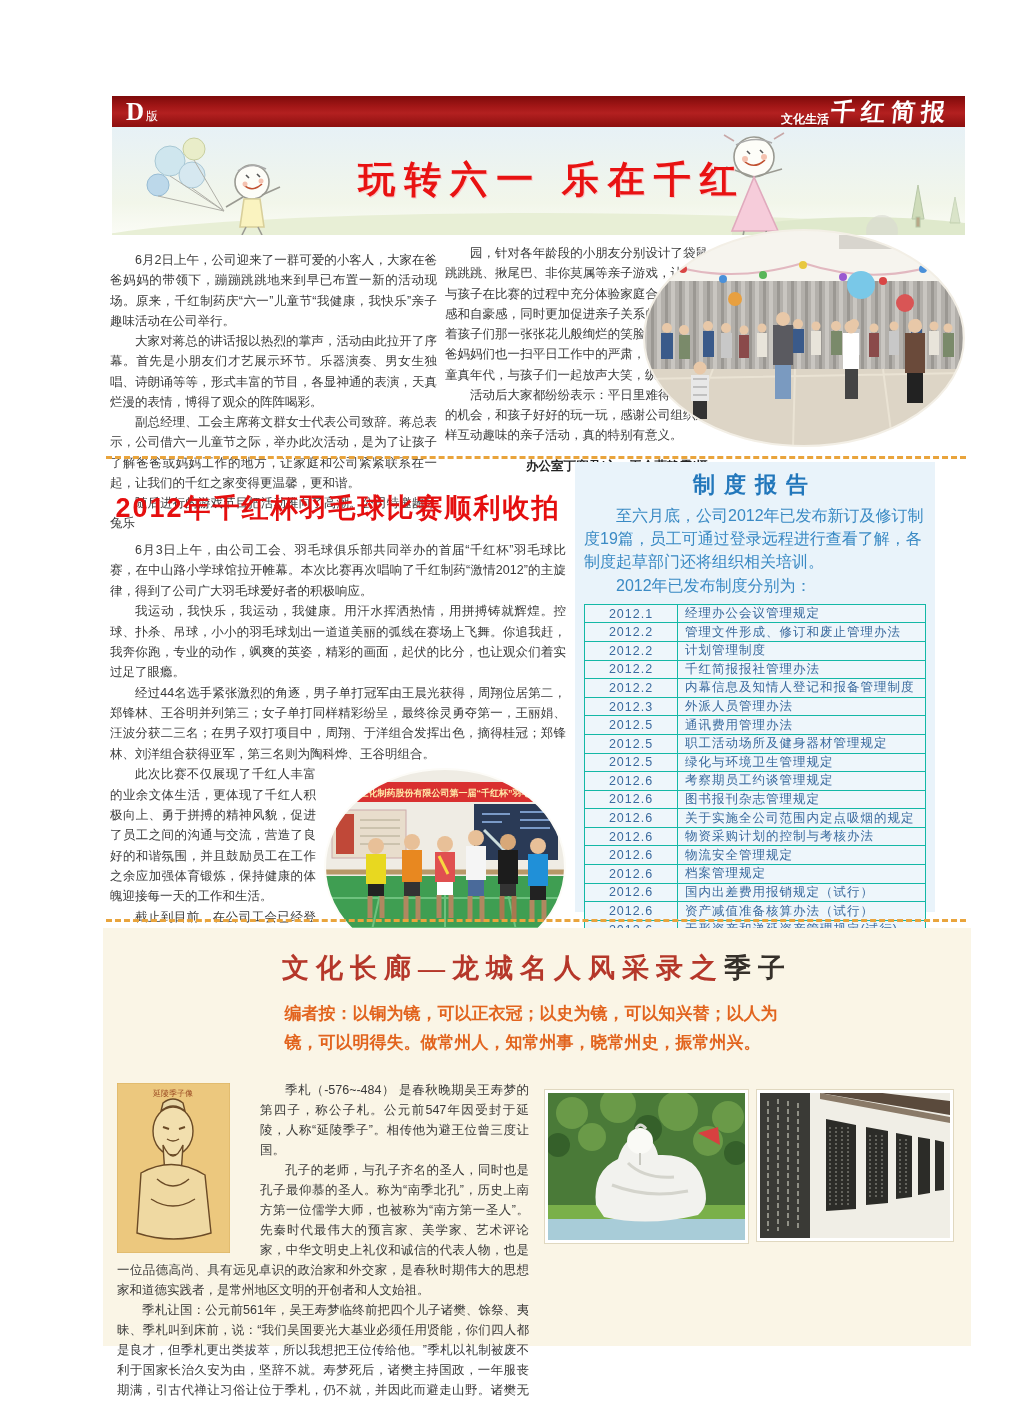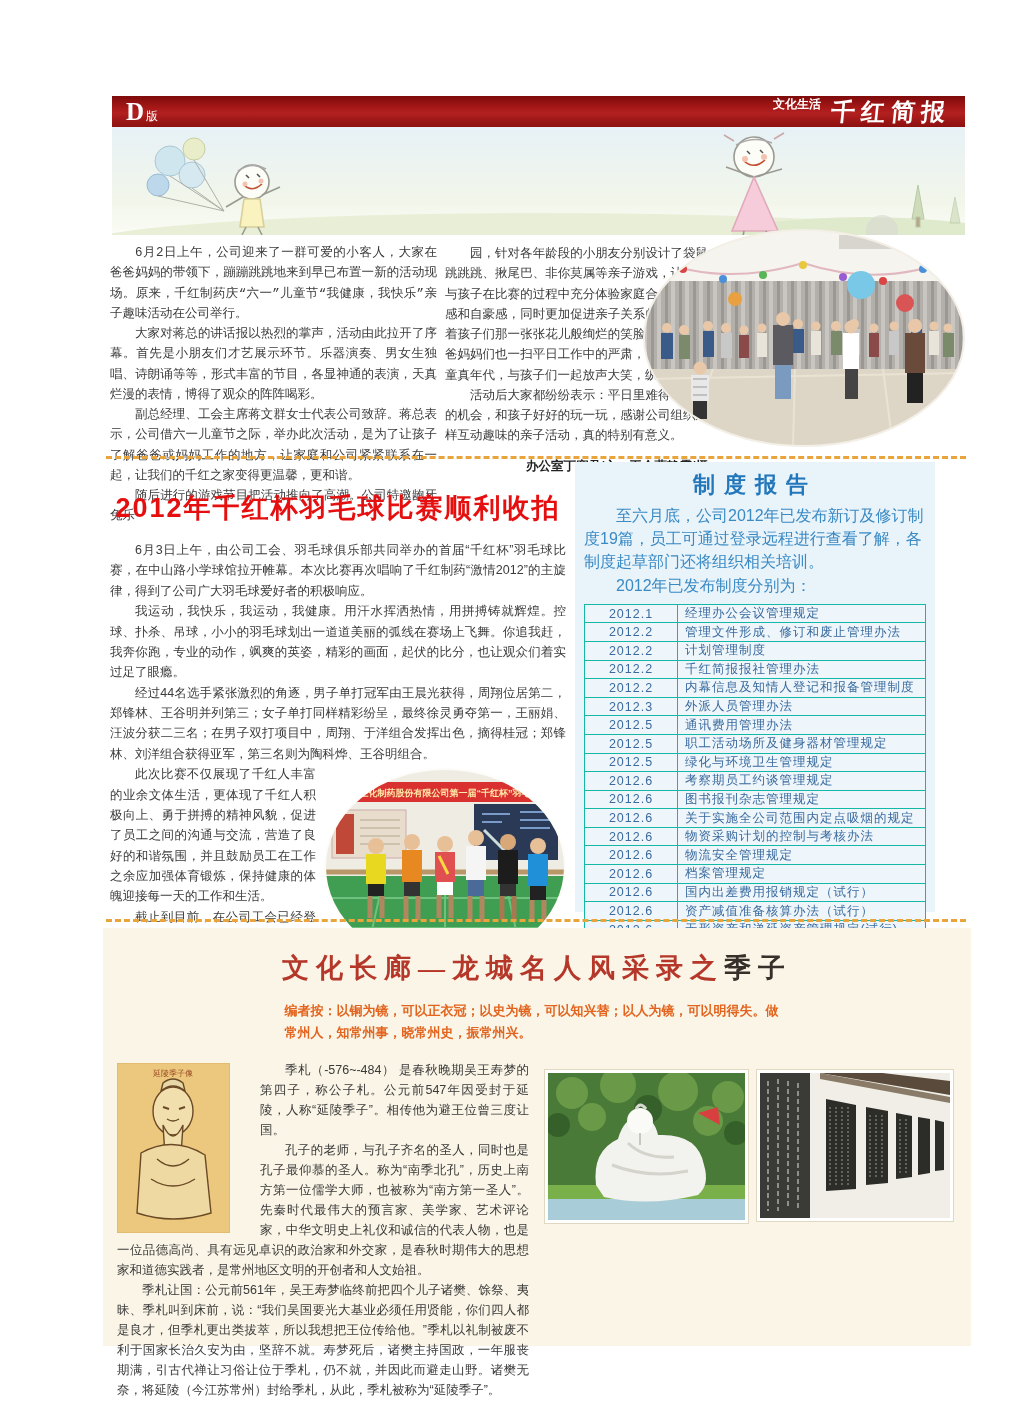--- a/index.html
+++ b/index.html
@@ -5,34 +5,34 @@
   html,body{margin:0;padding:0;background:#fff;}
   .page{position:relative;width:1034px;height:1403px;background:#fff;overflow:hidden;
         font-family:"Liberation Sans","DejaVu Sans",sans-serif;color:#3a3a3a;}
   
   .header{position:absolute;left:112px;top:96px;width:853px;height:31px;
           background:linear-gradient(#7e0b0b,#a41717 35%,#b32020 55%,#8c0f0f);
           display:flex;align-items:center;justify-content:space-between;padding:0 14px;box-sizing:border-box;}
   .hdr-left{color:#fff;display:flex;align-items:baseline;}
   .hdr-d{font-size:25px;font-weight:bold;font-family:"Liberation Serif","DejaVu Serif",serif;}
   .hdr-ban{font-size:12px;margin-left:2px;}
-  .hdr-right{color:#fff;display:flex;align-items:flex-start;gap:10px;}
+  .hdr-right{color:#fff;display:flex;align-items:flex-end;gap:2px;}
   .hdr-sec{font-size:12px;font-weight:bold;}
   .hdr-mast{font-size:24px;font-weight:bold;font-family:"Liberation Serif","DejaVu Serif",serif;
             transform:skewX(-6deg);letter-spacing:6px;}
   
   .banner{position:absolute;left:112px;top:127px;width:853px;height:108px;
           background:linear-gradient(#e7f1f6,#f2f6ea 70%,#fbfcf6);overflow:hidden;}
   .banner svg{position:absolute;left:0;top:0;}
   .banner-title{position:absolute;left:175px;top:28px;width:530px;text-align:center;
                 color:#e81212;font-size:37px;font-weight:900;letter-spacing:9px;
                 text-shadow:1px 1px 0 #f8c8c8;}
   
   .article1{position:absolute;left:110px;top:243px;width:855px;height:212px;font-size:12.5px;line-height:1.62;}
-  .a1-col1{position:absolute;left:0;top:0;width:327px;text-align:justify;font-family:Liberation Mono, monospace;}
+  .a1-col1{position:absolute;left:0;top:7px;width:327px;text-align:justify;}
   .a1-col2{position:absolute;left:335px;top:0;width:263px;text-align:justify;}
   .para{margin:0;text-indent:2em;}
   .a1-caption{margin-top:10px;text-align:right;font-weight:bold;color:#222;font-size:12.5px;}
   .photo1{position:absolute;left:533px;top:-14px;width:322px;height:218px;}
   
   .divider{position:absolute;left:106px;width:860px;border-top:3px dashed #e9a43c;}
   .div1{top:456px;} .div2{top:919px;}
   
   .article2{position:absolute;left:110px;top:470px;width:456px;font-size:12.5px;line-height:1.63;}
   .a2-title{text-align:center;color:#e50f0f;font-size:27px;font-weight:bold;letter-spacing:2px;margin:16px 0 10px;}
@@ -45,21 +45,21 @@
   .report-intro{color:#3a8ac4;font-size:16px;line-height:1.45;margin:0;text-indent:2em;}
   .report table{border-collapse:collapse;width:100%;margin-top:7px;background:#eef6fb;}
   .report td{border:1px solid #14b8a6;font-size:12.5px;color:#3a6a9e;padding:0 7px;height:17.6px;letter-spacing:1px;}
   .td-date{width:78px;text-align:center;letter-spacing:1.5px;}
   
   .culture{position:absolute;left:103px;top:928px;width:868px;height:418px;background:#faf5e6;box-sizing:border-box;}
   .cul-title{text-align:center;margin-top:22px;font-size:27px;font-weight:bold;letter-spacing:7px;
              font-family:"Liberation Serif","DejaVu Serif",serif;}
   .cul-title .t-main{color:#b5372a;}
   .cul-title .t-name{color:#35302a;}
-  .editor-note{width:505px;margin:14px auto 14px;color:#e2641e;font-size:13px;font-weight:bold;line-height:1.7;}
+  .editor-note{width:505px;margin:14px auto 20px;color:#e2641e;font-size:17px;font-weight:bold;line-height:1.7;}
   .editor-note .en-label{color:#e2641e;}
   .cul-body{display:flex;gap:16px;padding:2px 14px 0 14px;font-size:12.5px;line-height:1.6;}
   .cul-left,.cul-right{width:50%;text-align:justify;}
   .portrait-float{float:left;width:133px;height:170px;margin:3px 10px 4px 0;border-radius:26px;}
   .cul-photos{display:flex;gap:9px;margin-top:10px;}
   .cul-photo{border:3px solid #fff;box-shadow:0 0 0 1px #e0d8c0;}
 </style>
 </head>
 <body>
 
@@ -114,20 +114,21 @@
         <circle cx="652" cy="30" r="3" fill="#f4c2b0" stroke="none"></circle>
         <path d="M635 24 L638 27 M648 23 L651 26" stroke="#555"></path>
         <path d="M624 18 Q642 8 660 16" stroke="#aaa"></path>
         <path d="M622 14 L612 8 M662 12 L672 6" stroke="#c8a8a8"></path>
         <path d="M642 50 L614 40 M642 50 L670 42"></path>
         <path d="M642 50 L620 104 L666 104 Z" fill="#f6ccda" stroke="#e0aabd"></path>
         <path d="M632 104 L630 114 M654 104 L656 114"></path>
       </g>
       <circle cx="770" cy="104" r="16" fill="#d8d8d0" opacity="0.6"></circle>
     </svg>
+    <div class="banner-title">玩转六一 乐在千红</div>
   </div>
 
   <div class="article1">
     <div class="a1-col1">
         <p class="para">6月2日上午，公司迎来了一群可爱的小客人，大家在爸爸妈妈的带领下，蹦蹦跳跳地来到早已布置一新的活动现场。原来，千红制药庆“六一”儿童节“我健康，我快乐”亲子趣味活动在公司举行。</p>
         <p class="para">大家对蒋总的讲话报以热烈的掌声，活动由此拉开了序幕。首先是小朋友们才艺展示环节。乐器演奏、男女生独唱、诗朗诵等等，形式丰富的节目，各显神通的表演，天真烂漫的表情，博得了观众的阵阵喝彩。</p>
         <p class="para">副总经理、工会主席蒋文群女士代表公司致辞。蒋总表示，公司借六一儿童节之际，举办此次活动，是为了让孩子了解爸爸或妈妈工作的地方，让家庭和公司紧紧联系在一起，让我们的千红之家变得更温馨，更和谐。</p>
         <p class="para">随后进行的游戏节目把活动推向了高潮。公司特邀龅牙兔乐</p>
       </div>
     <div class="a1-col2">

